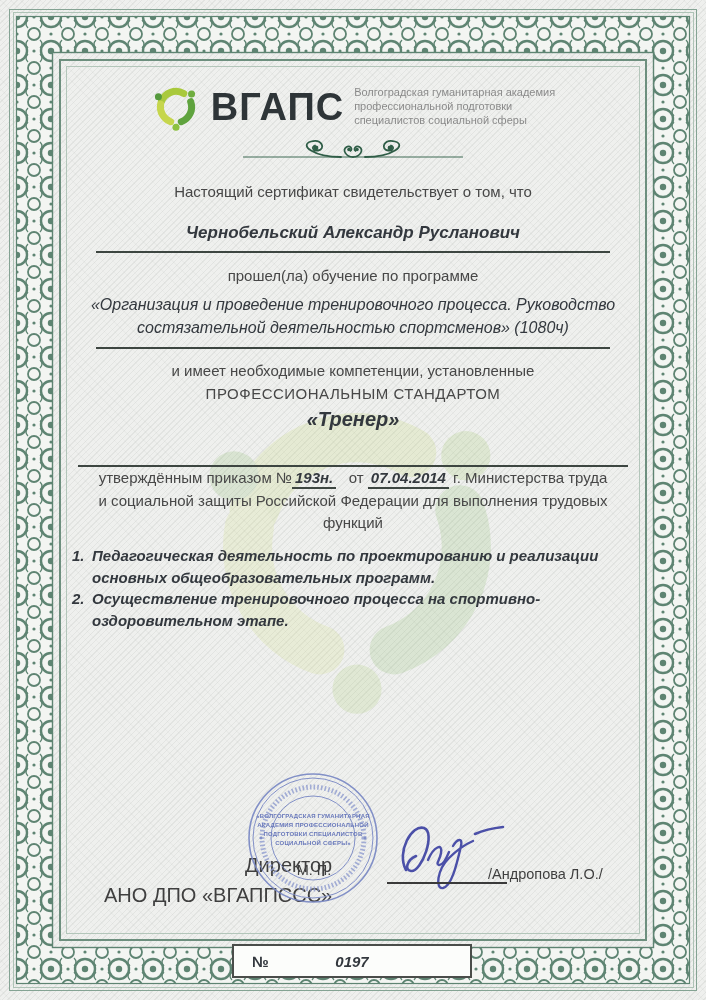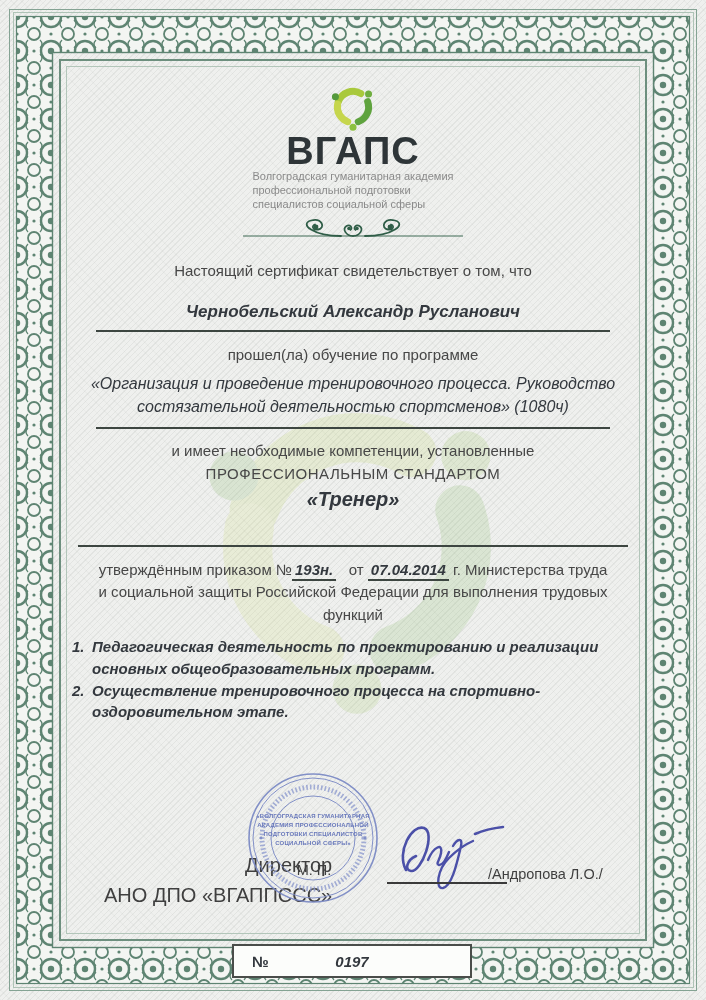--- a/index.html
+++ b/index.html
@@ -10,42 +10,42 @@
       repeating-linear-gradient(135deg, rgba(160,165,160,0.16) 0 1px, transparent 1px 4px),
       repeating-linear-gradient(45deg, rgba(190,195,190,0.10) 0 1px, transparent 1px 7px);
     font-family:"Liberation Sans","DejaVu Sans",sans-serif;
     color:#3f3f3f;
   }
   .frame-svg{position:absolute;left:0;top:0;}
   .content{
     position:absolute;left:70px;right:70px;top:72px;bottom:70px;
     text-align:center;z-index:2;
   }
-  .logo-row{display:flex;justify-content:center;align-items:center;margin-top:10px;flex-direction:column;}
+  .logo-row{display:flex;justify-content:center;align-items:center;gap:10px;margin-top:10px;}
   .logo-mark{width:50px;height:50px;flex:0 0 auto;}
   .logo-acronym{font-size:38px;font-weight:800;letter-spacing:1px;color:#2e3538;line-height:1;}
   .org-lines{text-align:left;font-size:11px;line-height:1.25;color:#8a8a8a;}
   .flourish{display:block;margin:4px auto 0;}
   .cert-title{
     margin:2px 0 0;font-size:62px;line-height:1.0;font-weight:bold;
     letter-spacing:4px;color:#1b5c39;
   }
   .intro{margin-top:17px;font-size:15px;color:#474747;}
   .recipient{margin-top:23px;font-size:17px;font-weight:bold;font-style:italic;color:#33383e;}
   .rule{border:0;border-top:2px solid #3d4641;margin:8px 26px 0;}
   .rule-wide{border:0;border-top:2px solid #3d4641;margin:34px 8px 0;}
   .training-line{margin-top:14px;font-size:15px;color:#474747;}
   .program{
     margin:10px auto 0;max-width:574px;font-size:16px;font-weight:normal;font-style:italic;
     line-height:1.42;color:#33383e;
   }
   .competency{margin-top:13px;font-size:15px;color:#474747;}
   .standard-label{margin-top:6px;font-size:15px;letter-spacing:0.5px;color:#474747;}
   .standard-name{margin-top:6px;font-size:20px;font-weight:bold;font-style:italic;color:#33383e;}
-  .order-line{margin-top:12px;font-size:15px;line-height:1.5;color:#474747;}
+  .order-line{margin-top:0;font-size:15px;line-height:1.5;color:#474747;}
   .order-num,.order-date{
     font-weight:bold;font-style:italic;color:#33383e;
     border-bottom:2px solid #3d4641;padding:0 3px 1px;
   }
   .functions{margin:10px 2px 0;text-align:left;}
   .func-item{display:flex;font-size:15px;font-weight:bold;font-style:italic;line-height:1.45;color:#33383e;}
   .func-num{flex:0 0 20px;}
   .func-text{flex:1;}
   .footer{position:absolute;left:0;top:0;width:706px;height:1000px;z-index:3;pointer-events:none;}
   .director-block{position:absolute;left:104px;top:850px;text-align:right;font-size:20px;line-height:1.5;color:#3f3f3f;}

